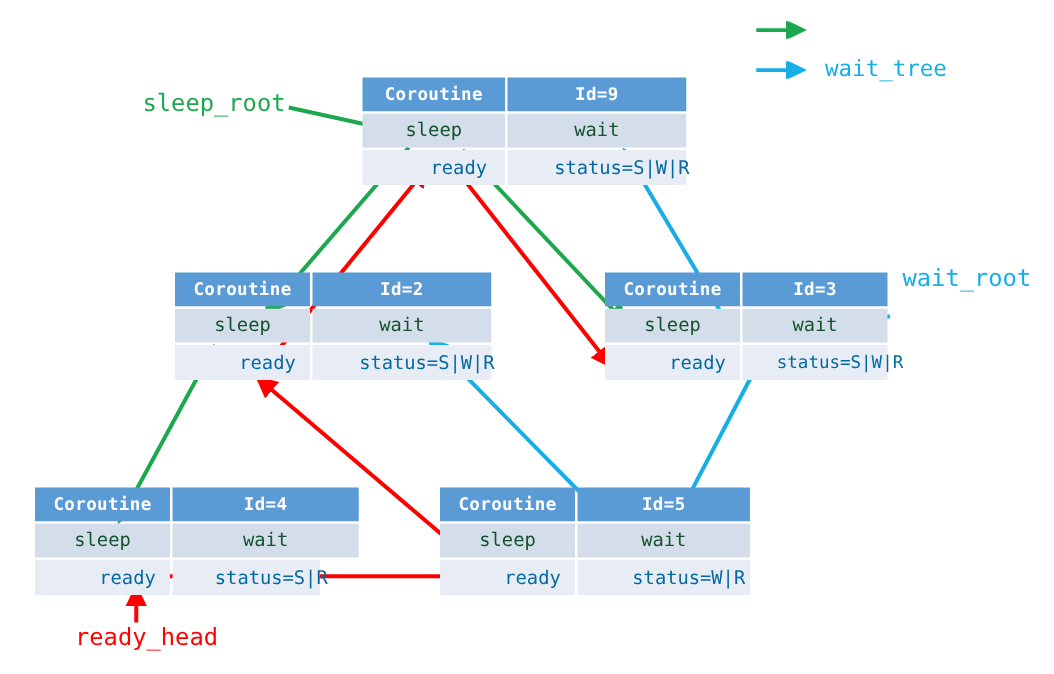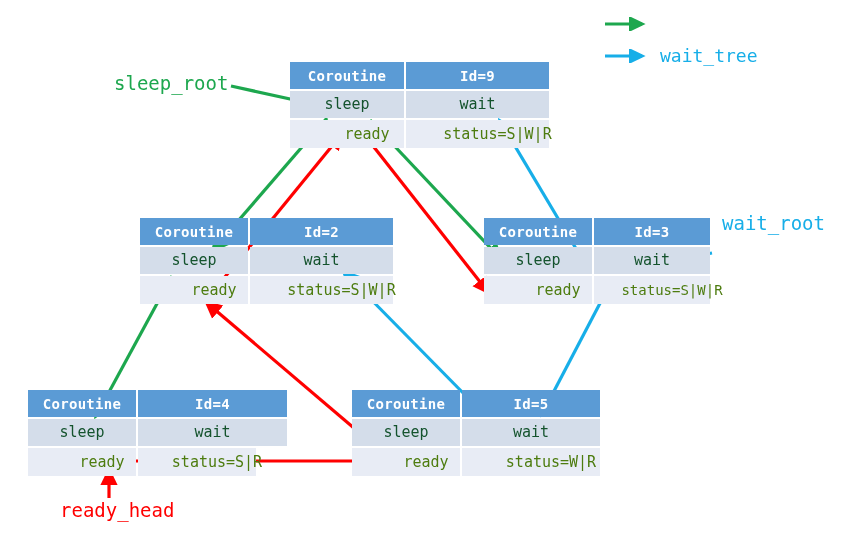--- a/index.html
+++ b/index.html
@@ -30,21 +30,21 @@
     white-space:nowrap;
   }
   .hdr{
     background:#5B9BD5;
     color:#ffffff;
     font-weight:bold;
     font-size:14px;
     letter-spacing:0.3px;
   }
   .r1{ background:#D4DDEA; color:#14532d; font-size:15px;}
-  .r2{ background:#E8ECF5; color:#4d7c0f; font-size:15px;padding-left:40px;}
+  .r2{ background:#E8ECF5; color:#0369a1; font-size:15px;padding-left:40px;}
 
   .legend-row{
     position:absolute;
     display:flex;
     align-items:center;
     font-size:18px;
     font-family:"DejaVu Sans Mono", monospace;
     white-space:nowrap;
   }
   .legend-label{margin-left:8px;}

